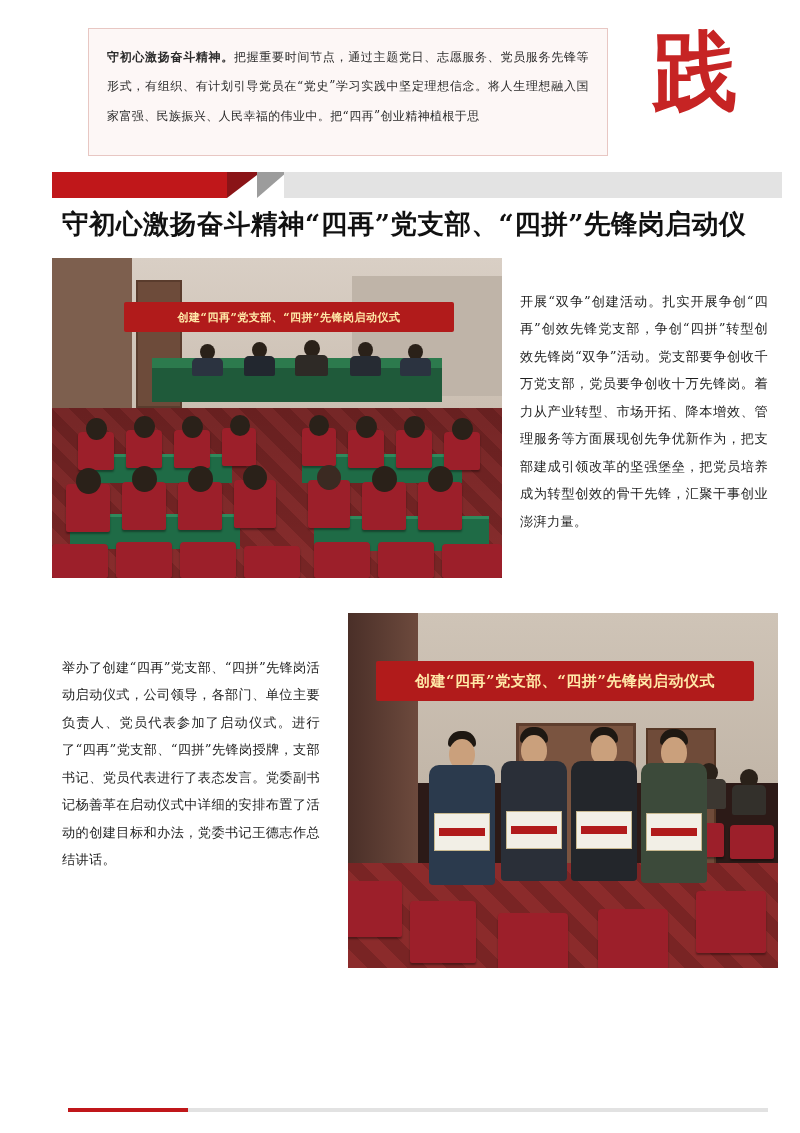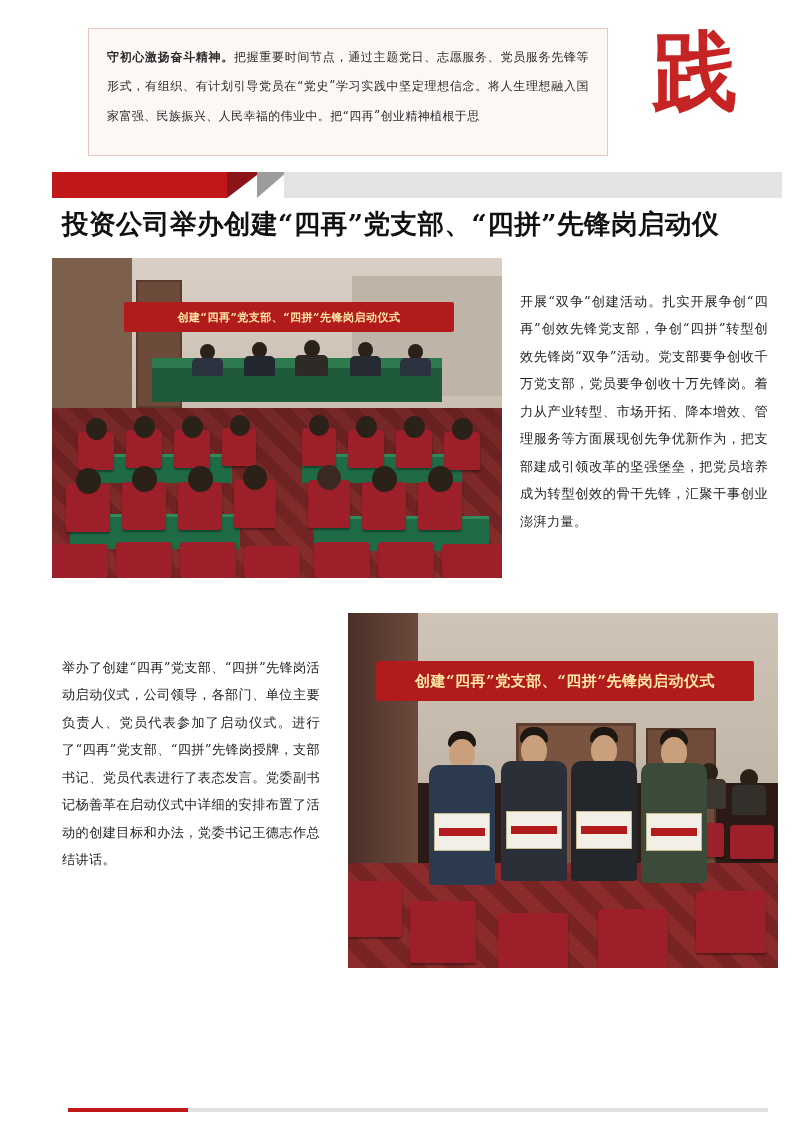--- a/index.html
+++ b/index.html
@@ -212,21 +212,21 @@
 
 <div class="big-char">践</div>
 
 <div class="ribbon">
   <div class="seg-red"></div>
   <div class="seg-dark"></div>
   <div class="seg-gray1"></div>
   <div class="seg-gray2"></div>
 </div>
 
-<div class="headline">投资公司举办创建“四再”党支部、“四拼”先锋岗启动仪</div>
+<div class="headline">守初心激扬奋斗精神“四再”党支部、“四拼”先锋岗启动仪</div>
 
 <div class="photo1">
   <div class="ph p1-wall"></div>
   <div class="ph p1-wall-dark"></div>
   <div class="ph p1-panel"></div>
   <div class="ph p1-door"></div>
   <div class="ph p1-stage2"></div>
   <div class="ph p1-stage"></div>
   <div class="ph p1-banner">创建“四再”党支部、“四拼”先锋岗启动仪式</div>
 

